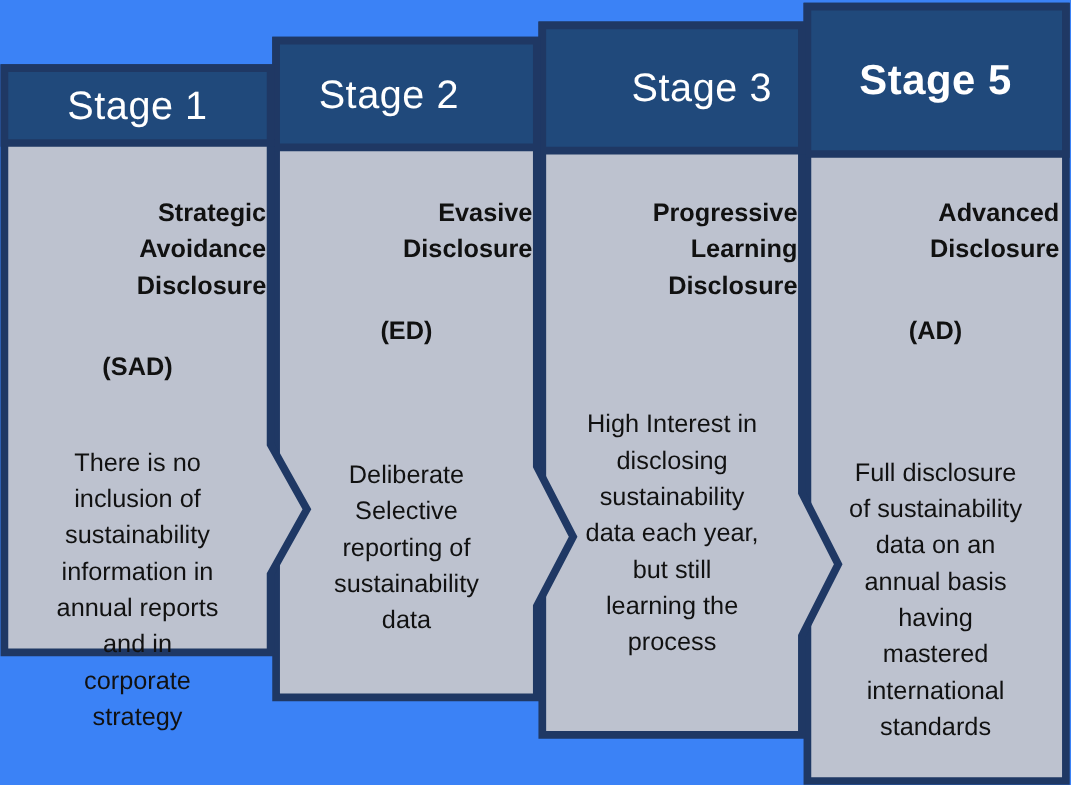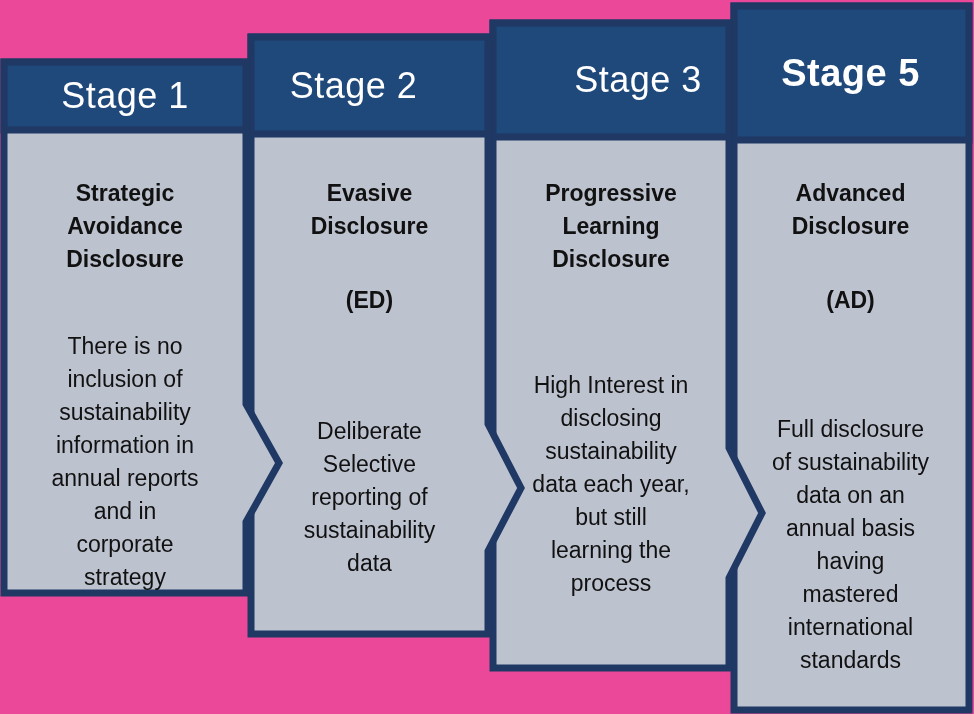--- a/index.html
+++ b/index.html
@@ -1,19 +1,19 @@
 <!DOCTYPE html>
 <html><head>
 <meta charset="utf-8">
 <style>
   html,body{margin:0;padding:0;background:#ffffff;}
   .canvas{
     position:relative;
     width:974px;height:714px;
-    background:#ec4899;
+    background:#3b82f6;
     font-family:"Liberation Sans",sans-serif;
     overflow:hidden;
   }
   .canvas svg{position:absolute;left:0;top:0;}
   .panel{fill:#BDC2CF;stroke:#1F3864;stroke-width:7;stroke-linejoin:miter;}
   .head{fill:#20497B;stroke:#1F3864;stroke-width:7;stroke-linejoin:miter;}
 
   .hlabel{
     position:absolute;
     display:flex;align-items:center;justify-content:center;
@@ -29,21 +29,21 @@
     position:absolute;top:144px;
     text-align:center;color:#111111;
     font-size:23px;line-height:33px;
     white-space:pre-line;
   }
   .st1-b{left:8px;width:234px;}
   .st2-b{left:255px;width:229px;}
   .st3-b{left:497px;width:228px;}
   .st4-b{left:738px;width:225px;}
 
-  .title{font-weight:700;}
+  .title{font-weight:700;text-align:right;}
   .abbr{font-weight:700;margin-top:8px;}
   .para{font-weight:400;}
   .st1-b .para{margin-top:21px;}
   .st2-b .para{margin-top:65px;}
   .st3-b .para{margin-top:60px;}
   .st4-b .para{margin-top:63px;}
 </style>
 </head>
 <body>
 
@@ -67,20 +67,21 @@
       <path class="panel" d="M 4,62 H 246 V 404 L 279,463 L 246,522 V 593 H 4 Z"></path>
       <path class="head" d="M 4,62 H 246 V 130 H 4 Z"></path>
     </g>
   </svg>
 
   <div class="hlabel st1-h">Stage 1</div>
   <div class="body-text st1-b">
     <div class="title">Strategic
 Avoidance
 Disclosure</div>
+    <div class="abbr">(SAD)</div>
     <div class="para">There is no
 inclusion of
 sustainability
 information in
 annual reports
 and in
 corporate
 strategy</div>
   </div>
 

